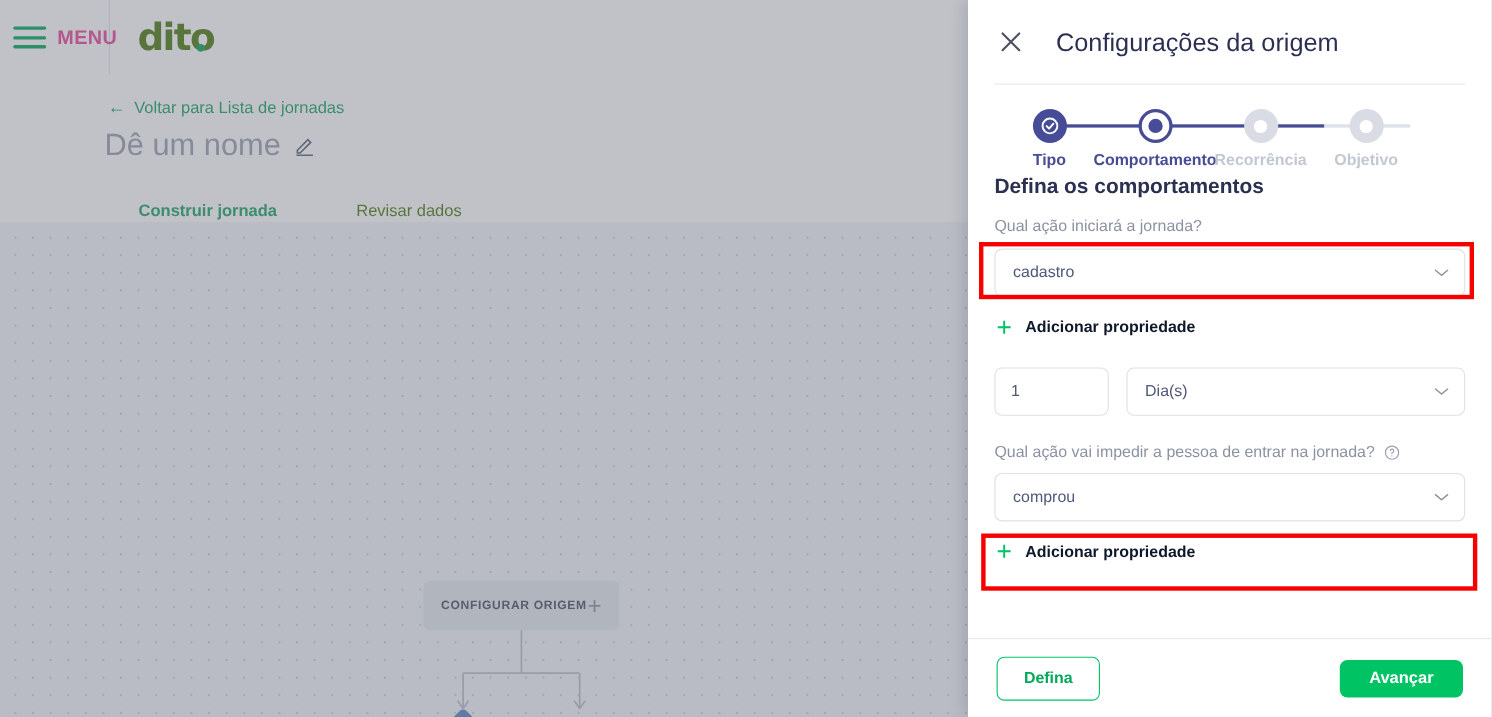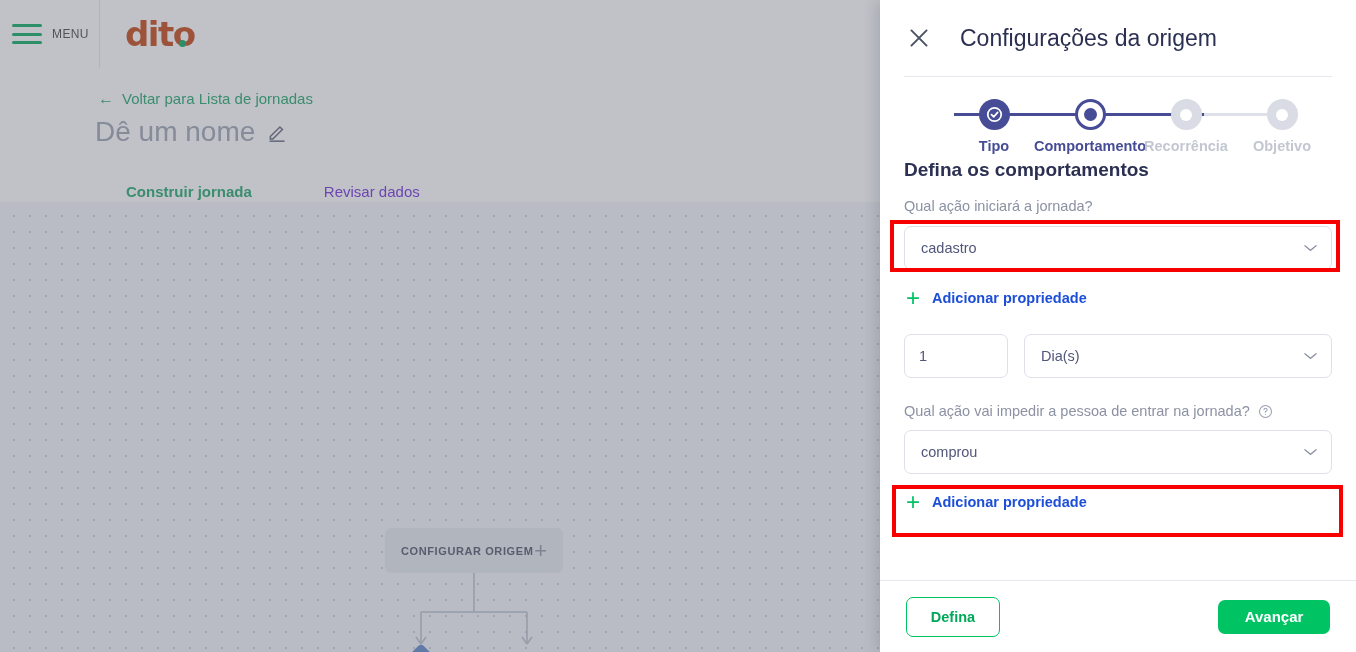--- a/index.html
+++ b/index.html
@@ -25,45 +25,45 @@
     display: flex; align-items: center;
   }
   .menu-zone {
     width: 100px; height: 68px;
     display: flex; align-items: center; gap: 10px;
     padding-left: 12px;
     border-right: 1px solid #e3e5ea;
   }
   .hamburger { width: 30px; height: 20px; display: flex; flex-direction: column; justify-content: space-between; cursor: pointer; }
   .hamburger span { display: block; height: 3px; width: 30px; background: #00a859; border-radius: 2px; }
-  .menu-text { color: #404040; font-weight: normal; font-size: 12px; letter-spacing: .4px; }
+  .menu-text { color: #ec4899; font-weight: bold; font-size: 18px; letter-spacing: .4px; }
   .brand { margin-left: 25px; display: flex; align-items: flex-end; }
   .brand-logo {
-    font-size: 34px; font-weight: bold; color: #c2410c;
+    font-size: 34px; font-weight: bold; color: #4d7c0f;
     letter-spacing: -1.5px; line-height: 1; position: relative;
     font-family: "DejaVu Sans", sans-serif;
   }
   .brand-dot {
     position: absolute; right: 9px; bottom: 4px;
     width: 7px; height: 7px; border-radius: 50%; background: #00a859;
   }
 
   
   .page-head { position: absolute; top: 68px; left: 0; width: 1356px; height: 134px; background:#ffffff; }
   .back-link {
     position: absolute; left: 98px; top: 22px;
     color: #1aa463; font-size: 15px; display: flex; align-items: center; gap: 8px;
     cursor: pointer;
   }
   .back-arrow { font-size: 16px; line-height: 1; }
   .title-row { position: absolute; left: 95px; top: 48px; display: flex; align-items: center; gap: 12px; }
   .page-title { font-size: 28px; color: #9aa0ad; font-weight: normal; }
   .edit-ico { width: 20px; height: 20px; }
   .tabs { position: absolute; left: 98px; top: 107px; display: flex; gap: 16px; }
-  .tab { padding: 8px 28px 12px; font-size: 15px; color: #6d28d9; cursor: pointer; border-bottom: 2px solid #dfe2e7; }
+  .tab { padding: 8px 28px 12px; font-size: 15px; color: #4d7c0f; cursor: pointer; border-bottom: 2px solid #dfe2e7; }
   .tab.active { color: #1aa463; font-weight: bold; border-bottom: 4px solid #1aa463; }
 
   
   .canvas {
     position: absolute; top: 202px; left: 0;
     width: 1356px; height: 450px;
     background-color: #f3f5f8;
     background-image: radial-gradient(#c9ced8 1.2px, transparent 1.2px);
     background-size: 16px 16px;
     background-position: 6px 6px;
@@ -104,21 +104,21 @@
   .panel-title { margin-left: 28px; font-size: 23px; color: #2b3052; font-weight: normal; }
   .panel-divider { height: 1px; background: #e6e8ee; margin: 0 24px; }
 
   .panel-body { flex: 1 1 auto; overflow: hidden; padding: 22px 24px 0 24px; position: relative; }
 
   
   .stepper { position: relative; height: 58px; margin: 0 2px 0 2px; }
   .step-line { position: absolute; top: 14px; height: 3px; }
   .step-line.done { background: #474c96; }
   .step-line.todo { background: #dfe1e8; }
-  .steps { position: absolute; inset: 0; display: flex; justify-content: flex-end; }
+  .steps { position: absolute; inset: 0; display: flex; justify-content: flex-start; }
   .step { width: 96px; display: flex; flex-direction: column; align-items: center; position: relative; z-index: 2; }
   .step-dot { width: 31px; height: 31px; border-radius: 50%; display: flex; align-items: center; justify-content: center; }
   .step-dot.complete { background: #474c96; color: #fff; }
   .step-dot.current { background: #ffffff; border: 3px solid #474c96; }
   .step-dot.current i { width: 13px; height: 13px; border-radius: 50%; background: #474c96; display: block; }
   .step-dot.pending { background: #d9dce4; }
   .step-dot.pending i { width: 12px; height: 12px; border-radius: 50%; background: #ffffff; display: block; }
   .step-label { margin-top: 8px; font-size: 14.5px; font-weight: bold; }
   .step-label.on { color: #474c96; }
   .step-label.off { color: #c3c7d2; }
@@ -130,21 +130,21 @@
   .select-box {
     height: 44px; border: 1px solid #dde0e7; border-radius: 7px; background: #fff;
     display: flex; align-items: center; justify-content: space-between;
     padding: 0 14px 0 16px; cursor: pointer;
   }
   .select-value { font-size: 14.5px; color: #50577a; }
   .chev { width: 13px; height: 8px; flex: 0 0 auto; }
 
   .add-prop { display: flex; align-items: center; gap: 12px; margin: 16px 0 0 2px; cursor: pointer; }
   .add-plus { color: #00c364; font-size: 24px; font-weight: 300; line-height: 1; }
-  .add-text { color: #1d4ed8; font-size: 14.5px; font-weight: bold; }
+  .add-text { color: #0f172a; font-size: 14.5px; font-weight: bold; }
 
   .row-two { display: flex; gap: 16px; }
   .num-input { width: 104px; height: 44px; border: 1px solid #dde0e7; border-radius: 7px; padding: 0 14px; font-size: 14.5px; color: #50577a; font-family: "Liberation Sans", sans-serif; outline: none; background:#fff; }
   .sel-wide { flex: 1 1 auto; }
 
   .grp { margin-top: 24px; }
 
   
   .redbox { position: absolute; border: 4px solid #f60000; pointer-events: none; z-index: 40; }
 

